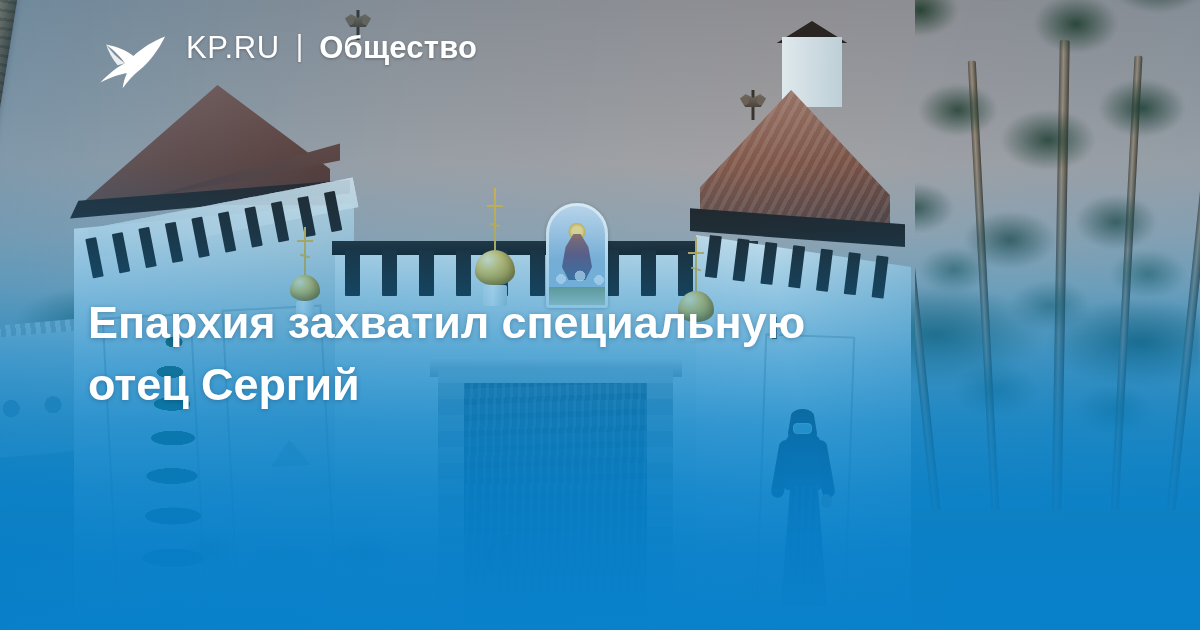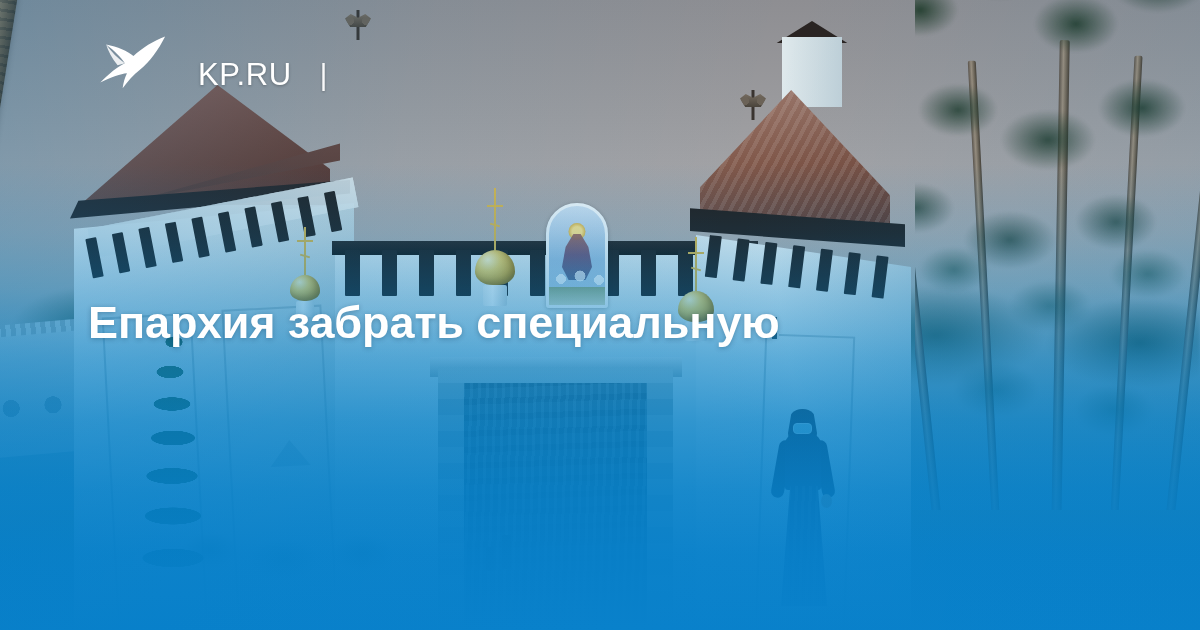--- a/index.html
+++ b/index.html
@@ -446,21 +446,21 @@
       rgba(0,120,192,.22) 0%,
       rgba(0,120,192,.06) 32%,
       rgba(0,120,192,0) 58%,
       rgba(0,120,192,.10) 100%);
     pointer-events:none;
   }
 
   
   .header{
     position:absolute;left:96px;top:32px;
-    display:flex;align-items:flex-end;gap:12px;
+    display:flex;align-items:flex-start;gap:0;
     z-index:20;
   }
   .logo-bird{width:72px;height:58px;display:block;flex:0 0 auto;}
   .brand{
     margin-left:18px;
     color:#fff;font-size:31px;letter-spacing:.6px;font-weight:400;
     text-shadow:0 1px 3px rgba(0,0,0,.28);
     line-height:1;
   }
   .sep{
@@ -629,19 +629,21 @@
 
   <div class="header">
     <svg class="logo-bird" viewBox="0 0 100 80" aria-hidden="true">
       <path fill="#ffffff" d="M96 6 C80 12 64 22 52 33 C44 26 30 20 14 17 C26 26 35 35 40 43
         C30 48 18 57 6 70 C22 62 34 58 43 57 C40 63 38 70 37 78
         C44 68 52 59 61 52 C74 42 87 24 96 6 Z"></path>
       <path fill="#ffffff" d="M14 17 C22 28 30 36 40 43 L30 46 C22 36 17 26 14 17 Z" opacity="0.85"></path>
     </svg>
     <span class="brand">KP.RU</span>
     <span class="sep">|</span>
+    <span class="rubric">Общество</span>
   </div>
 
   <div class="headline">
-    <span class="ln">Епархия забрать специальную</span>
+    <span class="ln">Епархия захватил специальную</span>
+    <span class="ln">отец Сергий</span>
   </div>
 
 </div>
 
 </body></html>

